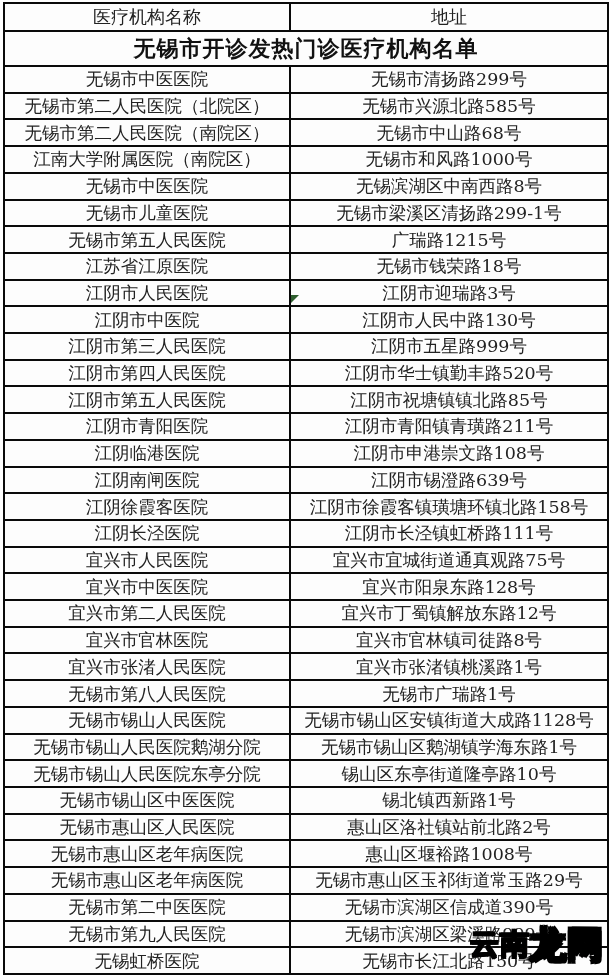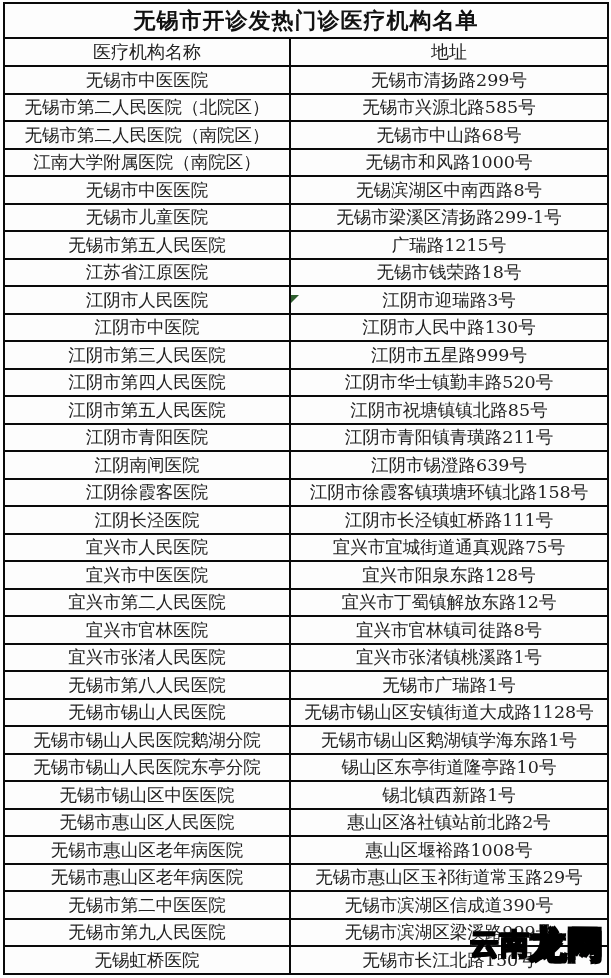--- a/index.html
+++ b/index.html
@@ -79,26 +79,26 @@
 </head>
 <body>
 
 <table class="hospital-table">
   <colgroup>
     <col class="c1">
     <col class="c2">
   </colgroup>
   <thead>
     <tr>
-      <td colspan="2" class="title-cell">无锡市开诊发热门诊医疗机构名单</td>
-    </tr>
-    <tr>
       <th>医疗机构名称</th>
       <th>地址</th>
     </tr>
+    <tr>
+      <td colspan="2" class="title-cell">无锡市开诊发热门诊医疗机构名单</td>
+    </tr>
   </thead>
   <tbody>
       <tr>
         <td>无锡市中医医院</td>
         <td>无锡市清扬路299号</td>
       </tr>
       <tr>
         <td>无锡市第二人民医院（北院区）</td>
         <td>无锡市兴源北路585号</td>
       </tr>
@@ -142,20 +142,24 @@
         <td>江阴市第四人民医院</td>
         <td>江阴市华士镇勤丰路520号</td>
       </tr>
       <tr>
         <td>江阴市第五人民医院</td>
         <td>江阴市祝塘镇镇北路85号</td>
       </tr>
       <tr>
         <td>江阴市青阳医院</td>
         <td>江阴市青阳镇青璜路211号</td>
+      </tr>
+      <tr>
+        <td>江阴临港医院</td>
+        <td>江阴市申港崇文路108号</td>
       </tr>
       <tr>
         <td>江阴南闸医院</td>
         <td>江阴市锡澄路639号</td>
       </tr>
       <tr>
         <td>江阴徐霞客医院</td>
         <td>江阴市徐霞客镇璜塘环镇北路158号</td>
       </tr>
       <tr>

